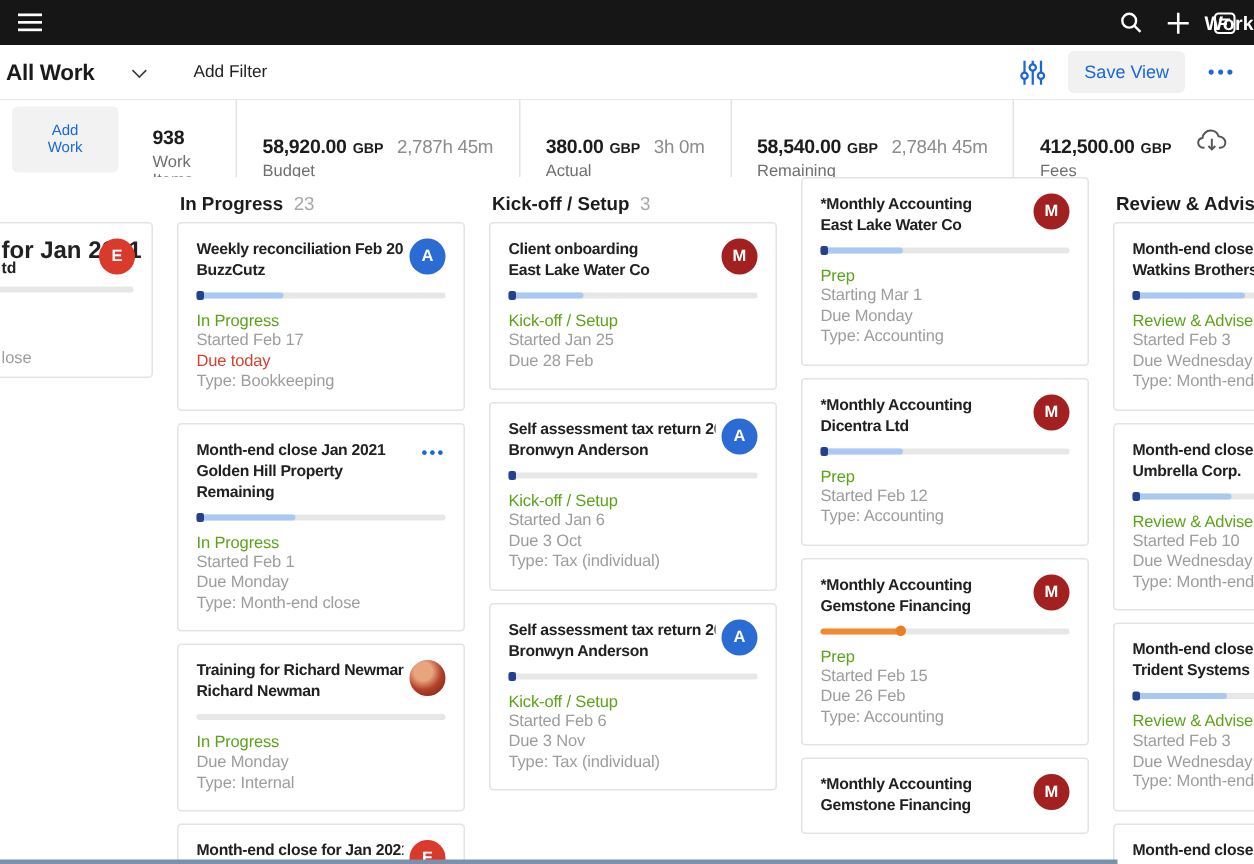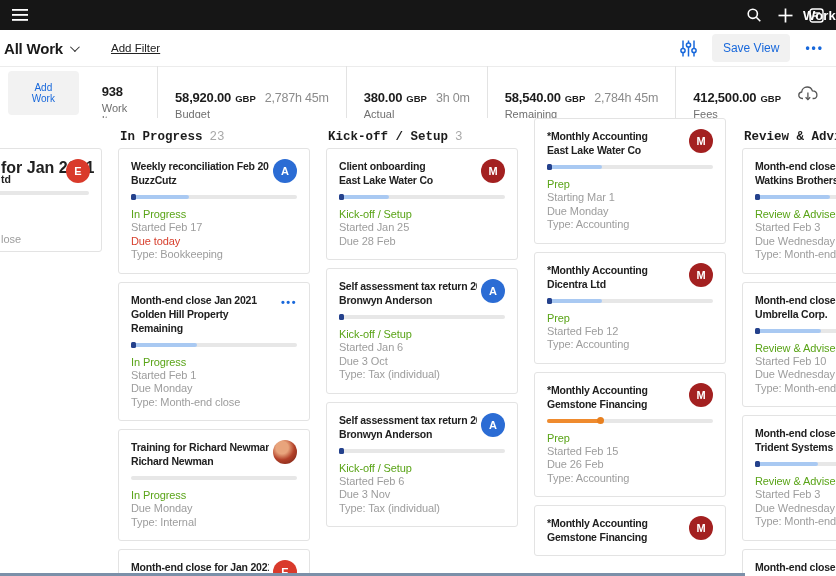--- a/index.html
+++ b/index.html
@@ -8,24 +8,24 @@
   body { position:relative; }
 
   
   .topbar { height:30px; background:#161616; display:flex; align-items:center; padding:0 12px; position:relative; }
   .topbar .title { position:absolute; left:0; right:0; text-align:right; color:#fff; font-size:13px; font-weight:700; letter-spacing:.2px; }
   .tb-right { margin-left:auto; display:flex; align-items:center; gap:16px; z-index:2; }
   .icon-btn { display:flex; align-items:center; justify-content:center; cursor:pointer; background:none; border:none; }
 
   
   .toolbar { height:37px; display:flex; align-items:center; padding:0 12px 0 4px; border-bottom:1px solid #ececec; background:#fff; }
-  .view-picker { display:flex; align-items:center; gap:7px; cursor:pointer; }
+  .view-picker { display:flex; align-items:center; gap:25px; cursor:pointer; }
   .view-name { font-size:15px; font-weight:700; color:#1a1a1a; letter-spacing:-.2px; }
   .chev { width:7px; height:7px; border-right:1.5px solid #333; border-bottom:1.5px solid #333; transform:rotate(45deg) translateY(-2px); }
-  .add-filter { margin-left:34px; font-size:11.5px; color:#222; text-decoration:underline; cursor:pointer; }
+  .add-filter { margin-left:34px; font-size:11.5px; color:#222; cursor:pointer; }
   .tool-right { margin-left:auto; display:flex; align-items:center; gap:15px; }
   .save-view { background:#f1f1f1; border:none; border-radius:4px; padding:7px 11px; font-size:12px; color:#1868db; cursor:pointer; font-family:inherit; }
   .more-dots { color:#1868db; font-size:12px; font-weight:700; letter-spacing:2px; cursor:pointer; }
 
   
   .statsbar { height:51px; display:flex; align-items:center; padding:0 10px 0 8px; background:#fff; }
   .add-work { background:#f2f2f2; border:none; border-radius:4px; padding:11px 14px; font-size:10px; color:#1868db; cursor:pointer; font-family:inherit; }
   .stat-group { padding:0 17px; display:flex; flex-direction:column; gap:3px; }
   .stat-group + .stat-group { border-left:1px solid #e3e3e3; }
   .stat-groups { display:flex; align-items:center; margin-left:6px; }
@@ -34,21 +34,21 @@
   .stat-currency { font-size:9.5px; font-weight:700; color:#1c1c1c; }
   .stat-extra { font-size:12.5px; color:#8c8c8c; margin-left:5px; letter-spacing:-.2px; }
   .stat-extra:empty, .stat-currency:empty { display:none; }
   .stat-label { font-size:11px; color:#6f6f6f; }
   .cloud { margin-left:auto; margin-right:8px; }
 
   
   .board { position:relative; height:458px; overflow:hidden; background:#fff; }
   .cols { display:flex; gap:16px; margin-left:-90px; align-items:flex-start; }
   .col { flex:0 0 192px; width:192px; }
-  .col-head { height:30px; padding:9px 2px 0 2px; white-space:nowrap;font-family:Liberation Mono, monospace; }
+  .col-head { height:30px; padding:9px 2px 0 2px; white-space:nowrap; }
   .col-name { font-size:12.5px; font-weight:700; color:#1c1c1c; }
   .col-count { font-size:12.5px; color:#a8a8a8; margin-left:7px; }
   .col-cards { display:flex; flex-direction:column; gap:8px; }
 
   .card { width:192px; background:#fff; border:1px solid #e3e3e3; border-radius:3px; padding:10px 12px 11px; cursor:pointer; }
   .card-head { display:flex; align-items:flex-start; }
   .card-title { flex:1; min-width:0; }
   .t-line { font-size:10.5px; font-weight:700; color:#212121; line-height:14px; letter-spacing:-.2px; white-space:nowrap; overflow:hidden; }
   .card-avatar { flex:0 0 auto; margin-left:4px; }
   .card-avatar.letter { width:24px; height:24px; border-radius:50%; color:#fff; font-size:11px; font-weight:700; display:flex; align-items:center; justify-content:center; }

